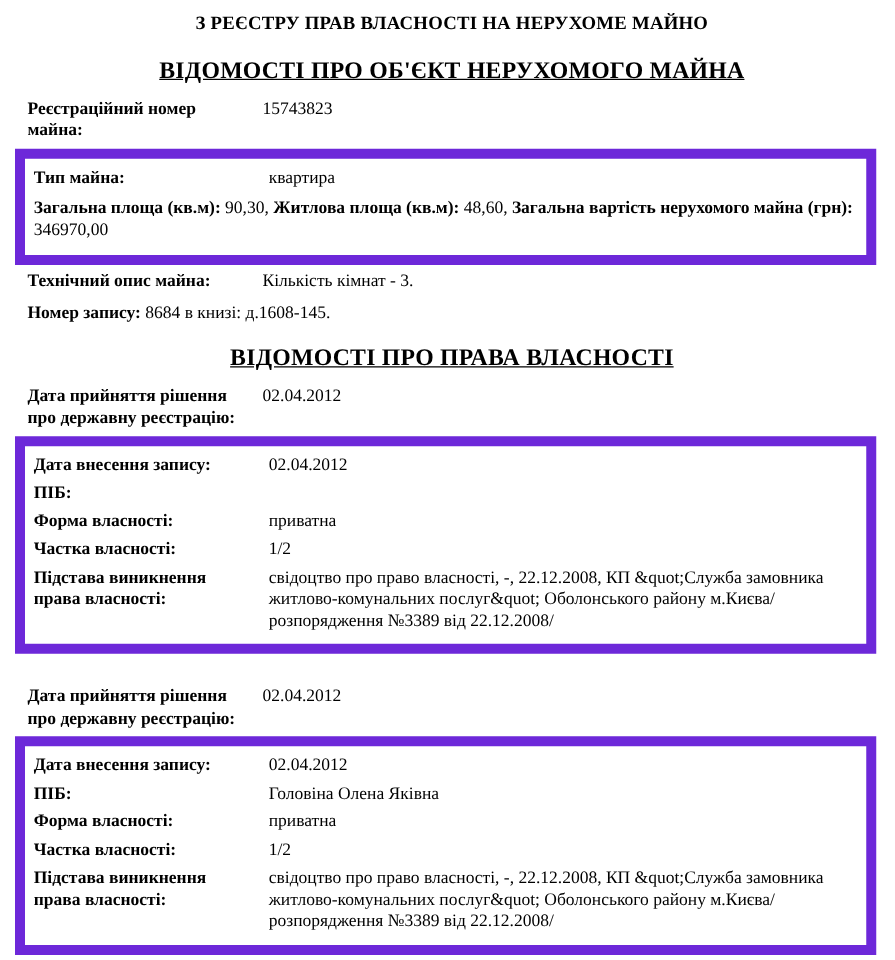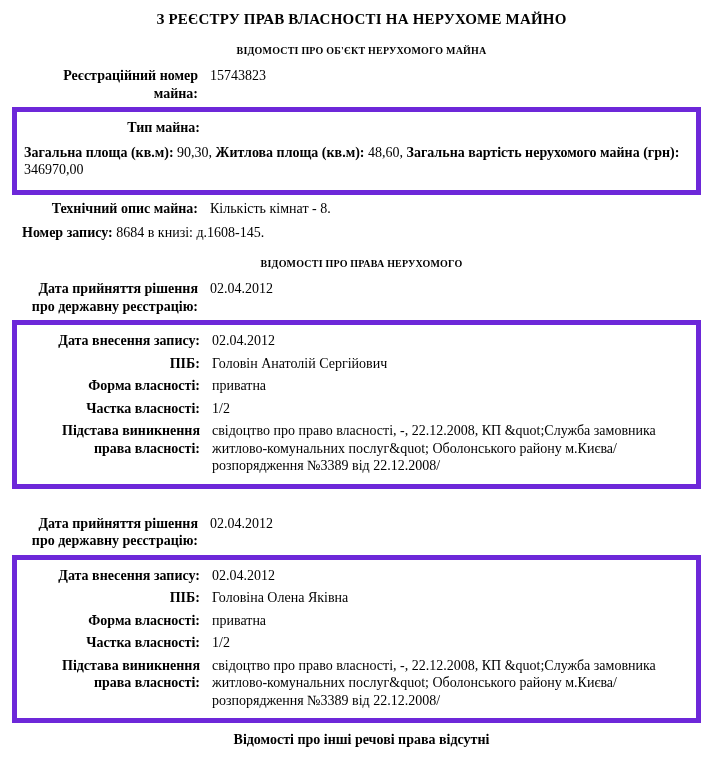--- a/index.html
+++ b/index.html
@@ -18,48 +18,48 @@
     line-height: 1.25;
   }
   .doc-title {
     font-size: 15px;
     font-weight: bold;
     text-align: center;
     margin: 4px 0 0 0;
     letter-spacing: 0.2px;
   }
   .section-heading {
-    font-size: 10px;
+    font-size: 19px;
     font-weight: bold;
     text-align: center;
     margin: 16px 0 10px 0;
     letter-spacing: 0.2px;
+    text-decoration: underline;
   }
   .row {
     display: flex;
     align-items: flex-start;
     margin: 5px 0;
   }
   .row .label {
     flex: none;
     width: 188px;
     padding-right: 12px;
     box-sizing: border-box;
     font-weight: bold;
-    text-align: right;
   }
   .row .value {
     flex: 1;
   }
   .inline-line {
     margin: 7px 0;
   }
   .inline-line .b { font-weight: bold; }
   .redbox {
-    border: 5px solid #6d28d9;
+    border: 8px solid #6d28d9;
     margin: 4px 0 0 -10px;
     padding: 2px 4px 4px 7px;
   }
   .owner-block {
     margin-top: 26px;
   }
   .footer-note {
     font-weight: bold;
     text-align: center;
     margin: 8px 0 4px 0;
@@ -75,50 +75,50 @@
   <div class="section-heading">ВІДОМОСТІ ПРО ОБ'ЄКТ НЕРУХОМОГО МАЙНА</div>
 
   <div class="row">
     <div class="label">Реєстраційний номер майна:</div>
     <div class="value">15743823</div>
   </div>
 
   <div class="redbox">
     <div class="row">
       <div class="label">Тип майна:</div>
+      <div class="value">квартира</div>
     </div>
     <div class="inline-line">
       <span class="b">Загальна площа (кв.м):</span><span> 90,30, </span><span class="b">Житлова площа (кв.м):</span><span> 48,60, </span><span class="b">Загальна вартість нерухомого майна (грн):</span><span> 346970,00</span>
     </div>
   </div>
 
   <div class="row">
     <div class="label">Технічний опис майна:</div>
-    <div class="value">Кількість кімнат - 8.</div>
+    <div class="value">Кількість кімнат - 3.</div>
   </div>
 
   <div class="inline-line">
     <span class="b">Номер запису:</span><span> 8684 в книзі: д.1608-145.</span>
   </div>
 
-  <div class="section-heading">ВІДОМОСТІ ПРО ПРАВА НЕРУХОМОГО</div>
+  <div class="section-heading">ВІДОМОСТІ ПРО ПРАВА ВЛАСНОСТІ</div>
 
   <div>
     <div class="row">
       <div class="label">Дата прийняття рішення про державну реєстрацію:</div>
       <div class="value">02.04.2012</div>
     </div>
     <div class="redbox">
       <div class="row">
         <div class="label">Дата внесення запису:</div>
         <div class="value">02.04.2012</div>
       </div>
       <div class="row">
         <div class="label">ПІБ:</div>
-        <div class="value">Головін Анатолій Сергійович</div>
       </div>
       <div class="row">
         <div class="label">Форма власності:</div>
         <div class="value">приватна</div>
       </div>
       <div class="row">
         <div class="label">Частка власності:</div>
         <div class="value">1/2</div>
       </div>
       <div class="row">

